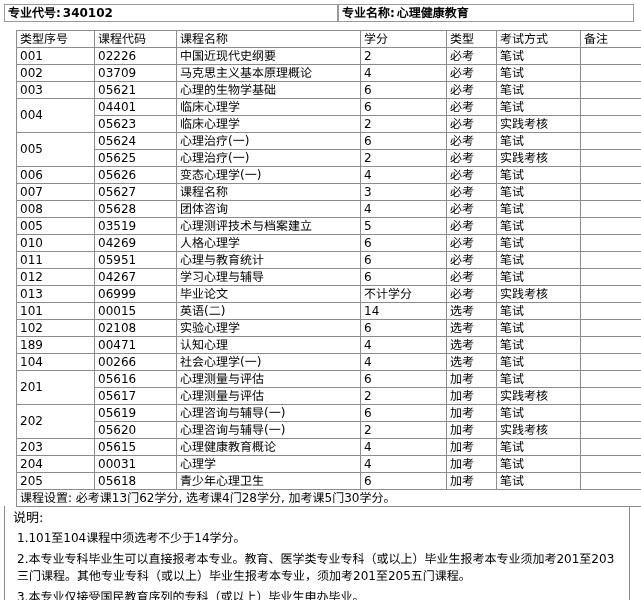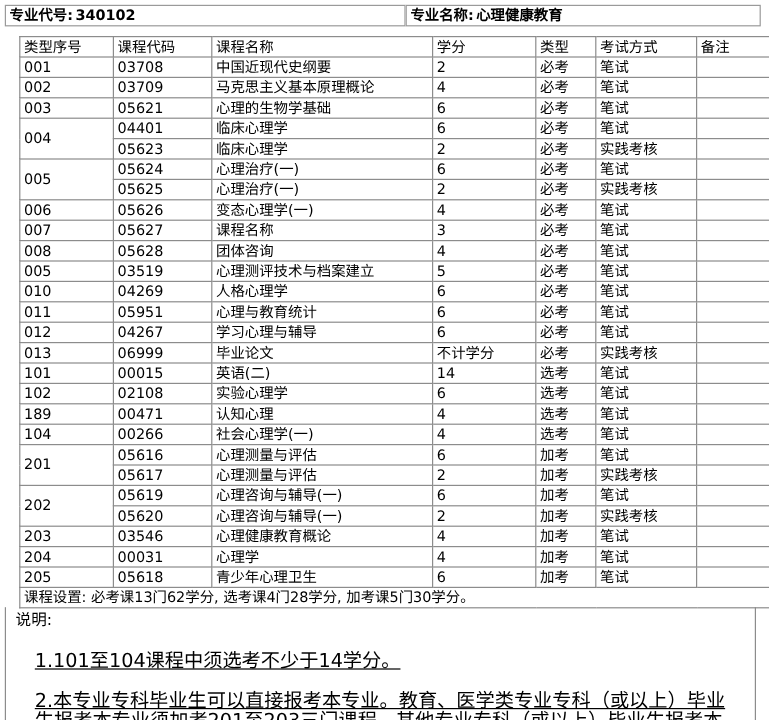--- a/index.html
+++ b/index.html
@@ -102,26 +102,25 @@
     border: 1px solid #8c8c8c;
     border-top: none;
     width: 626px;
     margin-left: 4px;
     margin-top: -1px;
   }
   .notes-inner {
     padding: 3px 4px 6px 4px;
   }
   .note-line {
-    font-size: 16px;
+    font-size: 12px;
     line-height: 17px;
-    margin: 16px;
+    margin: 4px;
     padding: 0;
     word-break: break-all;
-    text-decoration: underline;
   }
   .note-title { font-size: 13px; line-height: 17px; margin: 0; }
 </style>
 </head>
 <body>
 
 <div class="page">
 
   <div class="info-block">
     <div class="info-row">
@@ -154,21 +153,21 @@
             <th>课程名称</th>
             <th>学分</th>
             <th>类型</th>
             <th>考试方式</th>
             <th>备注</th>
           </tr>
       </thead>
       <tbody id="table-body">
           <tr>
             <td class="merged">001</td>
-            <td>03708</td>
+            <td>02226</td>
             <td>中国近现代史纲要</td>
             <td>2</td>
             <td>必考</td>
             <td>笔试</td>
             <td></td>
           </tr>
           <tr>
             <td class="merged">002</td>
             <td>03709</td>
             <td>马克思主义基本原理概论</td>
@@ -357,21 +356,21 @@
           <tr>
             <td>05620</td>
             <td>心理咨询与辅导(一)</td>
             <td>2</td>
             <td>加考</td>
             <td>实践考核</td>
             <td></td>
           </tr>
           <tr>
             <td class="merged">203</td>
-            <td>03546</td>
+            <td>05615</td>
             <td>心理健康教育概论</td>
             <td>4</td>
             <td>加考</td>
             <td>笔试</td>
             <td></td>
           </tr>
           <tr>
             <td class="merged">204</td>
             <td>00031</td>
             <td>心理学</td>

